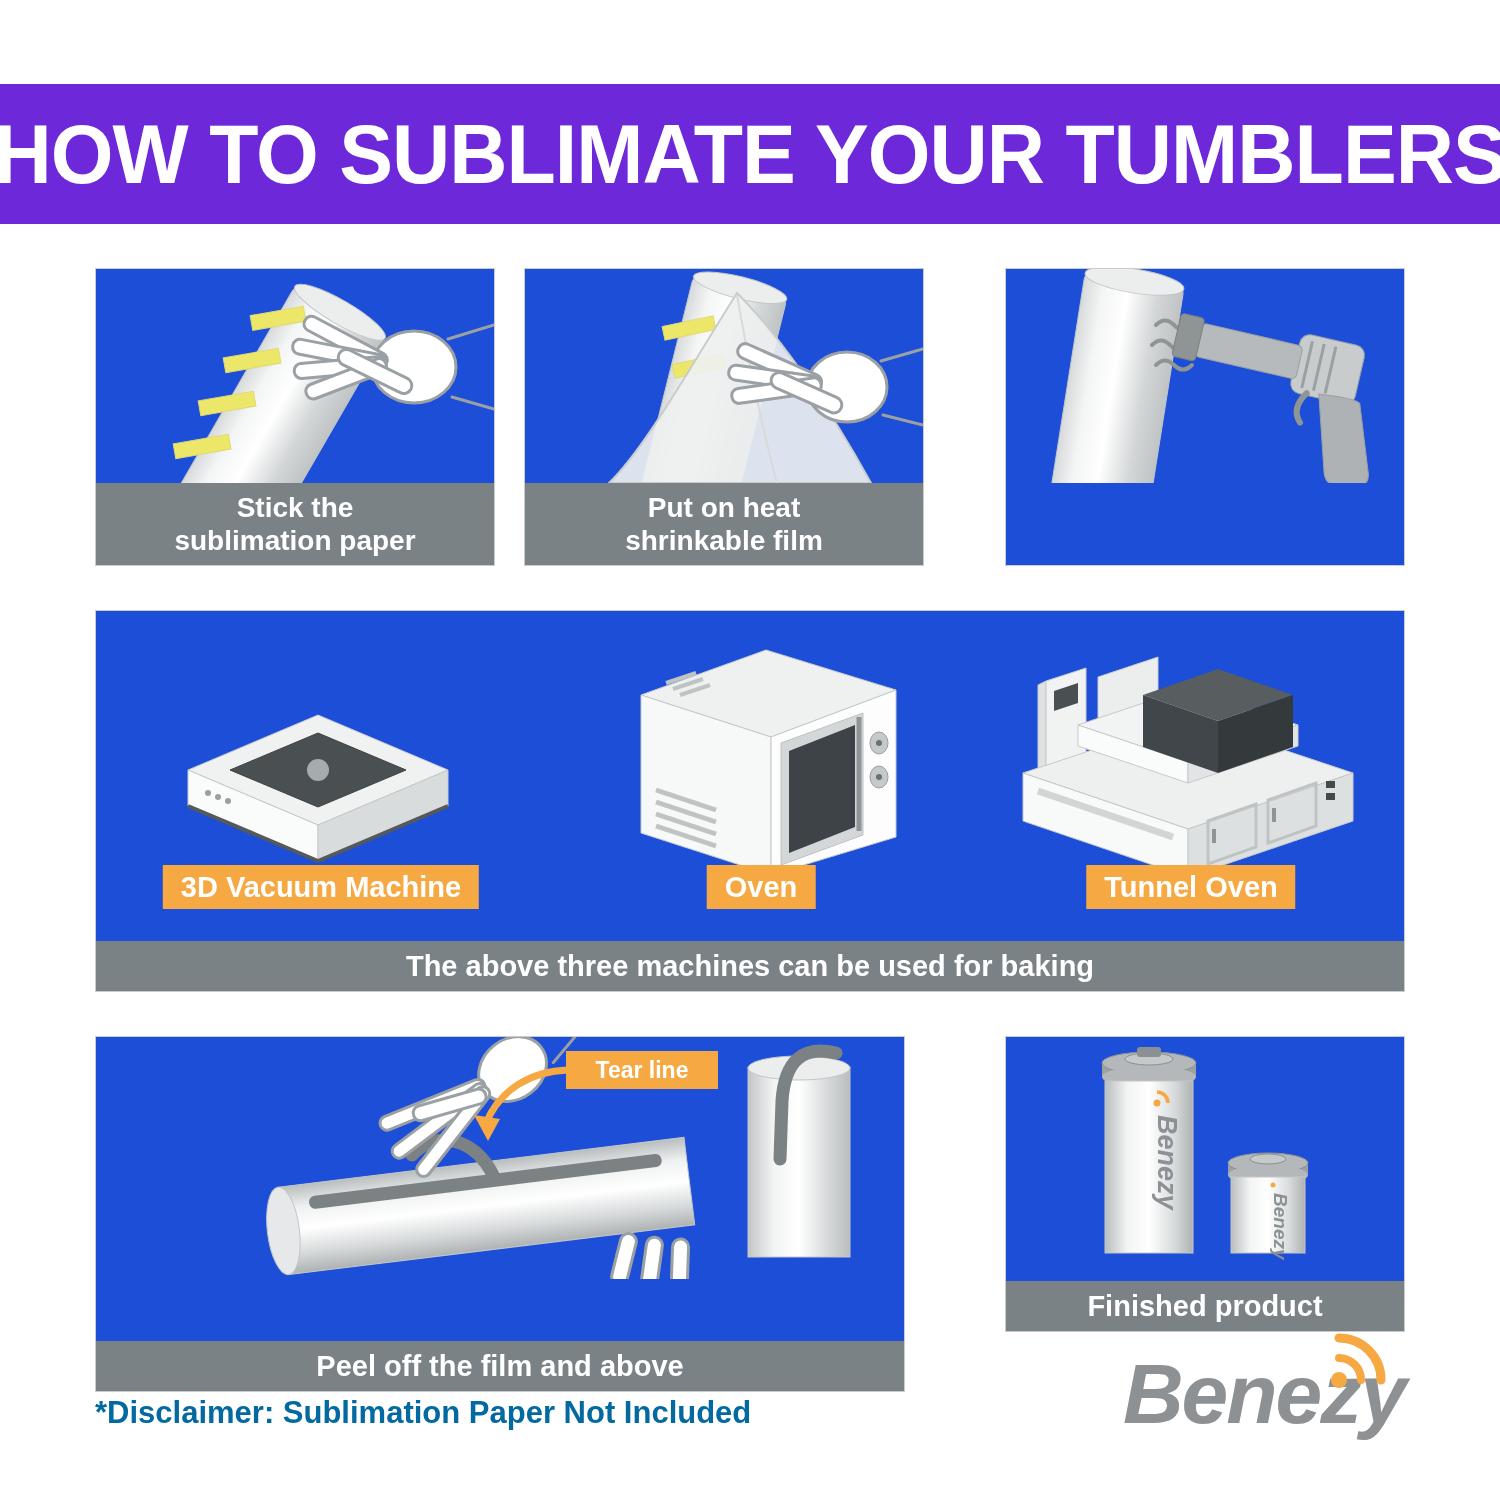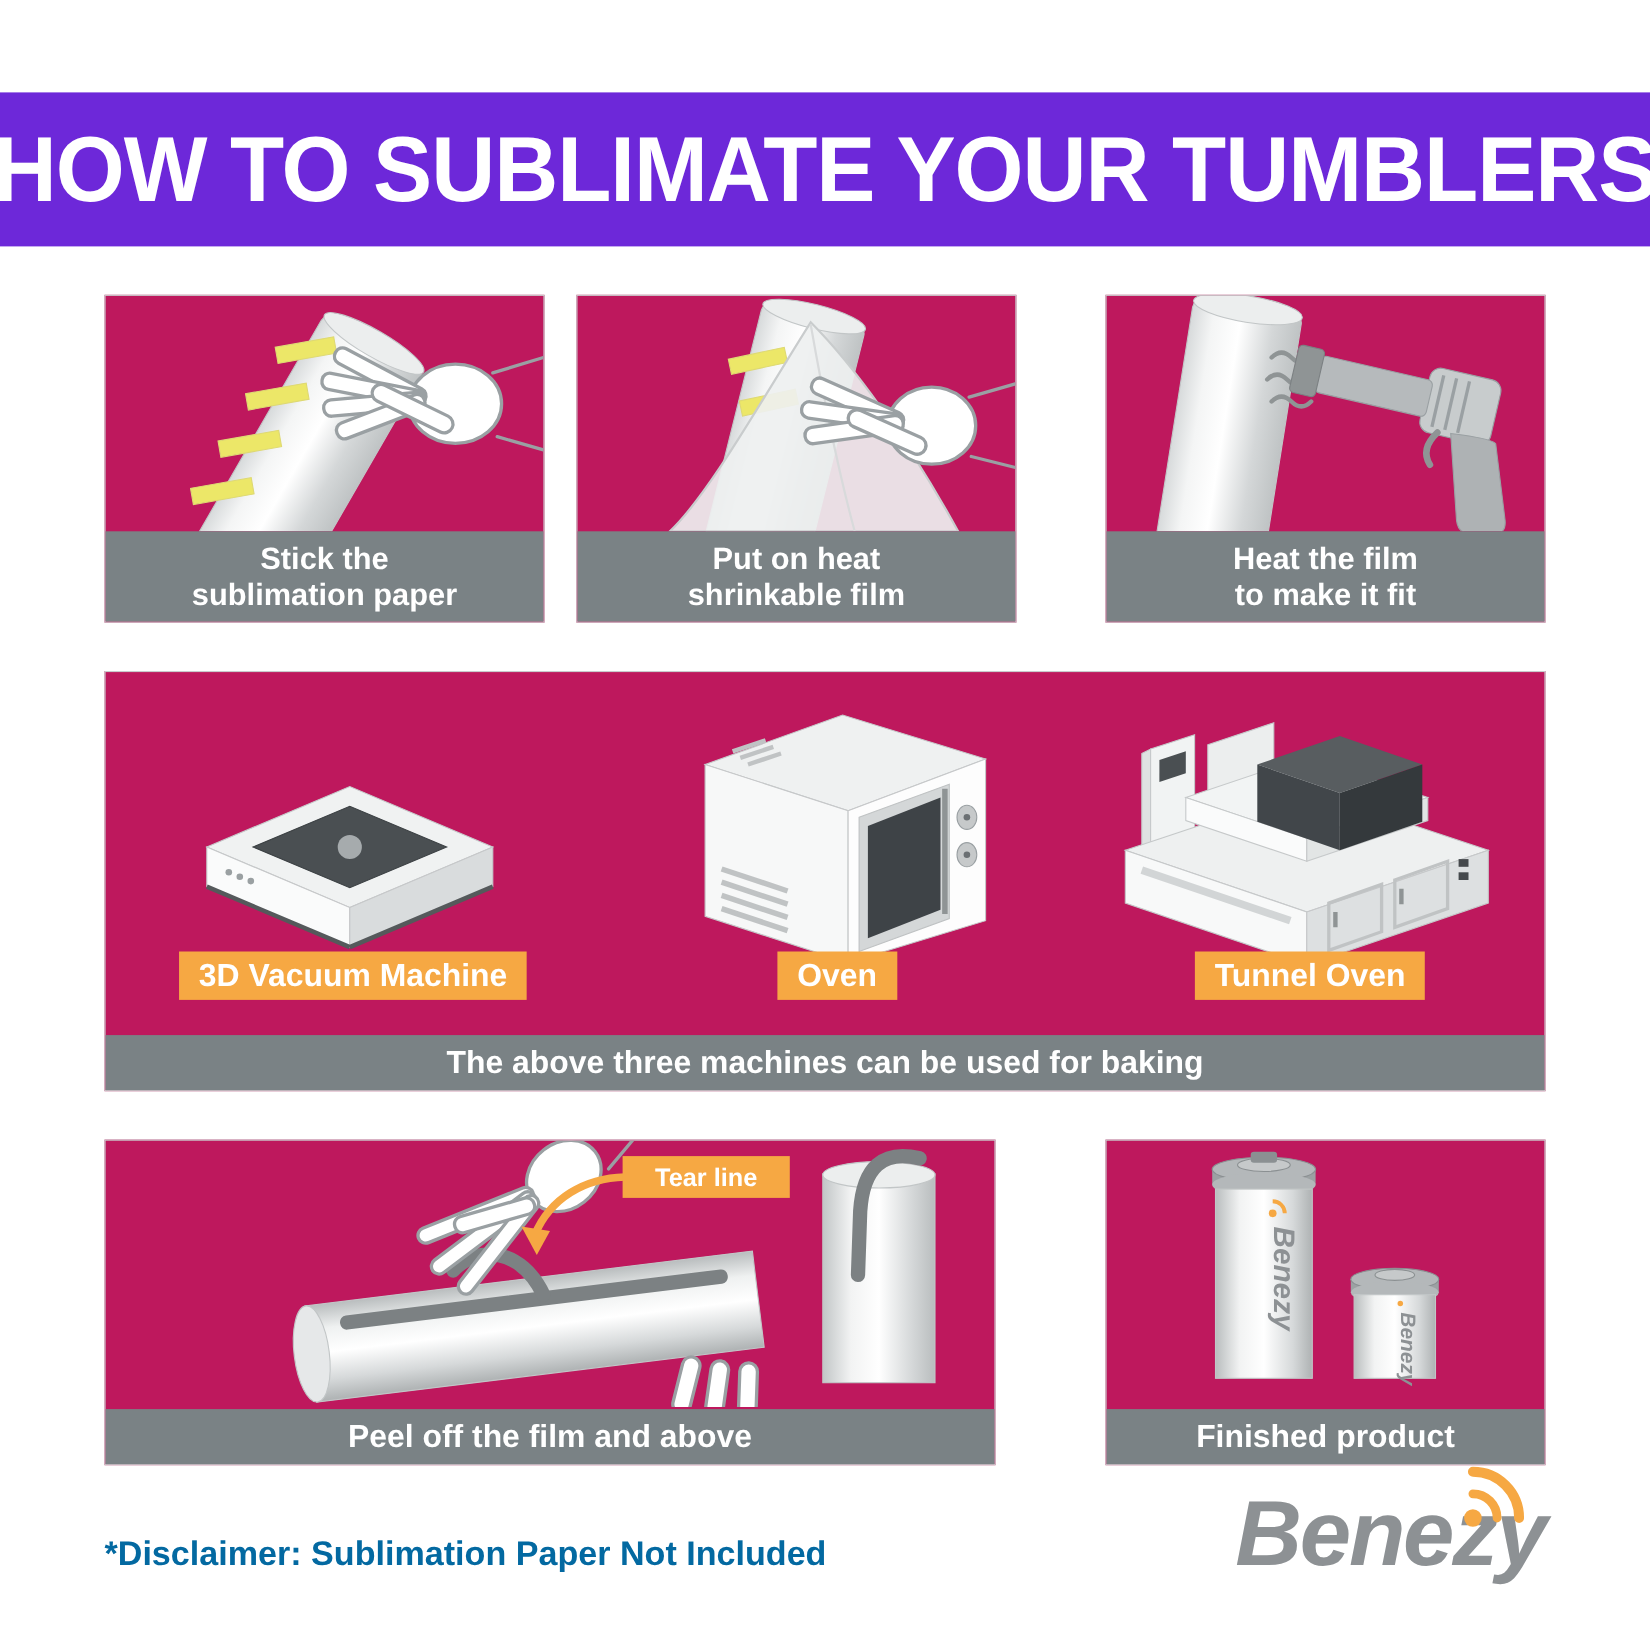--- a/index.html
+++ b/index.html
@@ -11,21 +11,21 @@
   .abs{position:absolute;}
   .banner{
     left:0;top:84px;width:1500px;height:140px;background:#6d28d9;
     display:flex;align-items:center;justify-content:center;
   }
   .title{
     color:#ffffff;font-weight:bold;font-size:84px;letter-spacing:-1px;
     transform:scaleX(0.96);white-space:nowrap;
   }
   .panel{
-    background:#be185d;border:1px solid #c9cccd;box-sizing:border-box;
+    background:#1d4ed8;border:1px solid #c9cccd;box-sizing:border-box;
     position:absolute;
   }
   .illus{position:absolute;left:0;top:0;right:0;}
   .caption-bar{
     position:absolute;left:0;right:0;bottom:0;background:#7A8285;
     color:#ffffff;font-weight:bold;text-align:center;
   }
   .cap2{height:82px;font-size:28px;line-height:33px;padding-top:8px;box-sizing:border-box;}
   .cap1{height:50px;font-size:29px;line-height:50px;}
   .machine-label{
@@ -157,24 +157,20 @@
           <line x1="34" y1="-24" x2="34" y2="24"></line>
           <line x1="46" y1="-24" x2="46" y2="24"></line>
           <line x1="58" y1="-24" x2="58" y2="24"></line>
         </g>
         <rect x="-78" y="-17" width="104" height="34" rx="5" fill="#b6babc" stroke="#9aa0a3"></rect>
         <rect x="-100" y="-22" width="24" height="44" rx="4" fill="#8f9495" stroke="#7c8183"></rect>
         <path d="M52,26 q38,-4 42,0 l24,66 q4,12 -8,15 l-20,4 q-11,2 -15,-9 Z" fill="#aeb2b4" stroke="#9aa0a3"></path>
         <path d="M40,28 q-12,18 0,30" fill="none" stroke="#8f9495" stroke-width="6" stroke-linecap="round"></path>
       </g>
     </svg>
-    <div class="caption-bar cap2">
-      <span>Heat the film</span><br>
-      <span>to make it fit</span>
-    </div>
   </div>
 
   <div class="panel" style="left:95px;top:610px;width:1310px;height:382px;">
 
     <svg style="position:absolute;left:72px;top:64px;" width="300" height="190" viewBox="0 0 300 190">
       <polygon points="20,95 150,40 280,95 150,150" fill="#f0f2f2" stroke="#c6c9ca"></polygon>
       <polygon points="20,95 150,150 150,186 20,131" fill="#fafbfb" stroke="#c6c9ca"></polygon>
       <polygon points="150,150 280,95 280,131 150,186" fill="#d9dcdd" stroke="#c6c9ca"></polygon>
       <polygon points="62,95 150,58 238,95 150,132" fill="#4a4f52" stroke="#3c4144"></polygon>
       <circle cx="150" cy="95" r="11" fill="#a6abad"></circle>
@@ -233,21 +229,21 @@
       <rect x="318" y="160" width="9" height="7" fill="#45494c"></rect>
     </svg>
 
     <div class="machine-label" style="left:225px;top:254px;">3D Vacuum Machine</div>
     <div class="machine-label" style="left:665px;top:254px;">Oven</div>
     <div class="machine-label" style="left:1095px;top:254px;">Tunnel Oven</div>
 
     <div class="caption-bar cap1">The above three machines can be used for baking</div>
   </div>
 
-  <div class="panel" style="left:95px;top:1036px;width:810px;height:296px;">
+  <div class="panel" style="left:95px;top:1036px;width:810px;height:356px;">
     <svg class="illus" width="808" height="242" viewBox="0 0 808 242">
       <defs>
         <linearGradient id="gradD" x1="0" y1="0" x2="0" y2="1">
           <stop offset="0" stop-color="#b9bdbe"></stop>
             <stop offset="0.25" stop-color="#eff1f1"></stop>
           <stop offset="0.5" stop-color="#ffffff"></stop>
             <stop offset="0.78" stop-color="#d6d9da"></stop>
           <stop offset="1" stop-color="#aeb2b3"></stop>
         </linearGradient>
         <linearGradient id="gradE" x1="0" y1="0" x2="1" y2="0">

